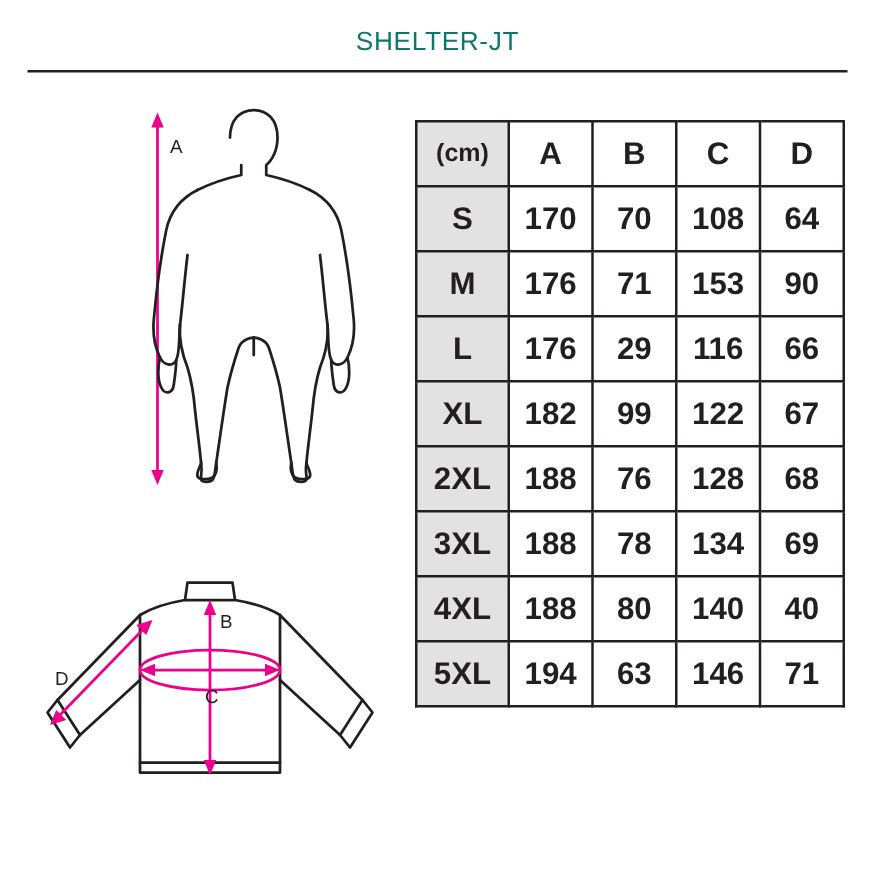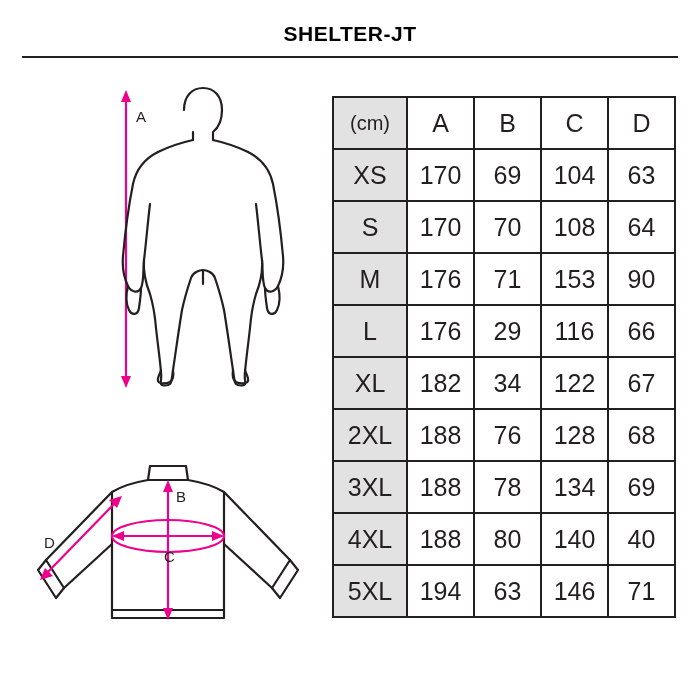--- a/index.html
+++ b/index.html
@@ -21,22 +21,22 @@
     height: 700px;
   }
   .title {
     position: absolute;
     top: 22px;
     left: 0;
     width: 700px;
     text-align: center;
     font-size: 21px;
     letter-spacing: 0.5px;
-    color: #000000;
-    font-weight: 700;
+    color: #0f766e;
+    font-weight: 400;
   }
   .title-rule {
     position: absolute;
     top: 56px;
     left: 22px;
     width: 656px;
     height: 2px;
     background: #231f20;
   }
 
@@ -61,21 +61,21 @@
     position: absolute;
     left: 332px;
     top: 96px;
     border-collapse: collapse;
     table-layout: fixed;
   }
   .size-table td, .size-table th {
     border: 2px solid #231f20;
     text-align: center;
     vertical-align: middle;
-    font-weight: normal;
+    font-weight: bold;
     color: #231f20;
     padding: 1px;
   }
   .size-table th.unit-cell,
   .size-table td.size-cell {
     width: 70px;
     background: #e2e2e2;
   }
   .size-table th.col-head,
   .size-table td.val-cell {
@@ -202,27 +202,20 @@
       <tr>
         <th class="unit-cell">(cm)</th>
         <th class="col-head">A</th>
         <th class="col-head">B</th>
         <th class="col-head">C</th>
         <th class="col-head">D</th>
       </tr>
     </thead>
     <tbody>
       <tr>
-        <td class="size-cell">XS</td>
-        <td class="val-cell">170</td>
-        <td class="val-cell">69</td>
-        <td class="val-cell">104</td>
-        <td class="val-cell">63</td>
-      </tr>
-      <tr>
         <td class="size-cell">S</td>
         <td class="val-cell">170</td>
         <td class="val-cell">70</td>
         <td class="val-cell">108</td>
         <td class="val-cell">64</td>
       </tr>
       <tr>
         <td class="size-cell">M</td>
         <td class="val-cell">176</td>
         <td class="val-cell">71</td>
@@ -232,21 +225,21 @@
       <tr>
         <td class="size-cell">L</td>
         <td class="val-cell">176</td>
         <td class="val-cell">29</td>
         <td class="val-cell">116</td>
         <td class="val-cell">66</td>
       </tr>
       <tr>
         <td class="size-cell">XL</td>
         <td class="val-cell">182</td>
-        <td class="val-cell">34</td>
+        <td class="val-cell">99</td>
         <td class="val-cell">122</td>
         <td class="val-cell">67</td>
       </tr>
       <tr>
         <td class="size-cell">2XL</td>
         <td class="val-cell">188</td>
         <td class="val-cell">76</td>
         <td class="val-cell">128</td>
         <td class="val-cell">68</td>
       </tr>

